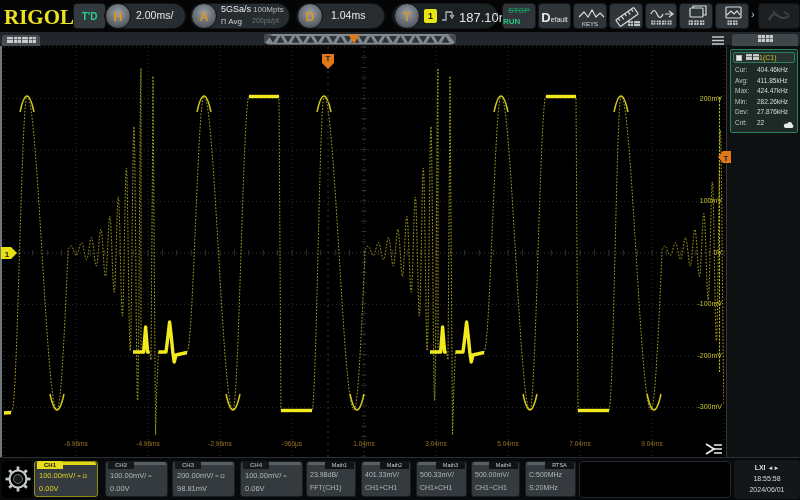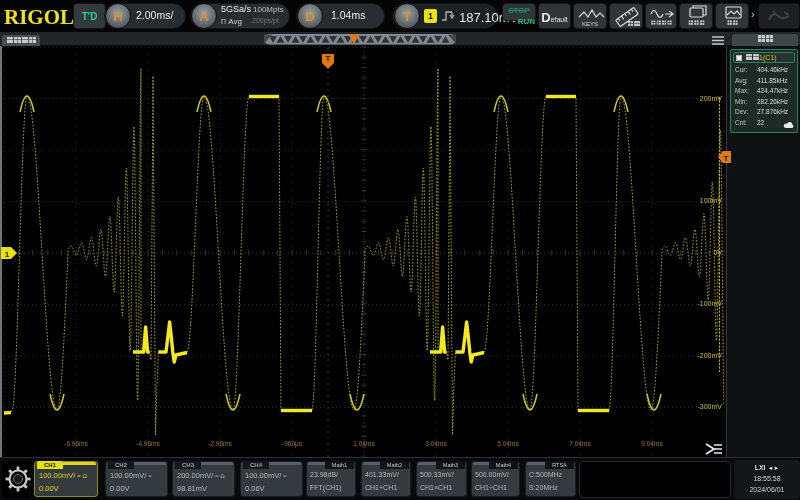--- a/index.html
+++ b/index.html
@@ -26,23 +26,23 @@
   <div class="abs" style="left:331px;top:9px;font-size:10.5px;color:#e8eaec;">1.04ms</div>
   <div class="pill" style="left:392px;width:106px;background:#1c2124;"></div>
   <div class="circ" style="left:394px;">T</div>
   <div class="abs" style="left:424px;top:9px;width:13px;height:14px;background:#e8e410;border-radius:2px;text-align:center;line-height:14px;font-size:9px;font-weight:bold;color:#111;">1</div>
   <svg class="abs" style="left:440px;top:8px;" width="17" height="16">
       <path d="M2 12 h4 v-8 h6 M12 4 v4 M10 7 l2 3 l2 -3" stroke="#aeb4b8" fill="none" stroke-width="1.3"></path>
     </svg>
   <div class="abs" style="left:459px;top:10px;font-size:13px;color:#e4e6e8;">187.10mV</div>
   <div class="abs" style="left:489px;top:10px;font-size:8px;color:#2fae74;font-weight:bold;margin-left:12px;">A</div>
   <div class="abs" style="left:495px;top:8px;font-size:11px;color:#888;">‹</div>
-  <div style="position:absolute;left:502px;top:3px;width:34px;height:18px;background:#2f3539;border-radius:4px;border:1px solid #16191b;">
+  <div style="position:absolute;left:502px;top:3px;width:34px;height:26px;background:#2f3539;border-radius:4px;border:1px solid #16191b;">
       <div style="position:absolute;top:2px;width:100%;text-align:center;font-size:8px;color:#1d8b60;text-decoration:line-through;font-weight:bold;">STOP</div>
-      <div style="position:absolute;top:13px;width:100%;text-align:right;font-size:8px;color:#27c37f;font-weight:bold;">RUN</div>
+      <div style="position:absolute;top:13px;width:100%;text-align:left;font-size:8px;color:#27c37f;font-weight:bold;">RUN</div>
     </div>
     <div style="position:absolute;left:538px;top:3px;width:33px;height:26px;background:#2f3539;border-radius:4px;border:1px solid #16191b;">
       <div style="position:absolute;top:4px;width:100%;text-align:center;color:#e2e6e8;"><span style="font-size:13px;font-weight:bold;">D</span><span style="font-size:7px;">efault</span></div>
     </div>
     <div style="position:absolute;left:573px;top:3px;width:34px;height:26px;background:#2f3539;border-radius:4px;border:1px solid #16191b;">
       <svg width="32" height="24" style="position:absolute;left:1px;top:0px;">
         <path d="M4 13 L9 8 L13 13 L17 6 L21 13 L25 9 L29 13" stroke="#d8dcde" fill="none" stroke-width="1.2"></path>
       </svg>
       <div style="position:absolute;bottom:1px;width:100%;text-align:center;font-size:6px;color:#d8dcde;">KEYS</div>
     </div>

